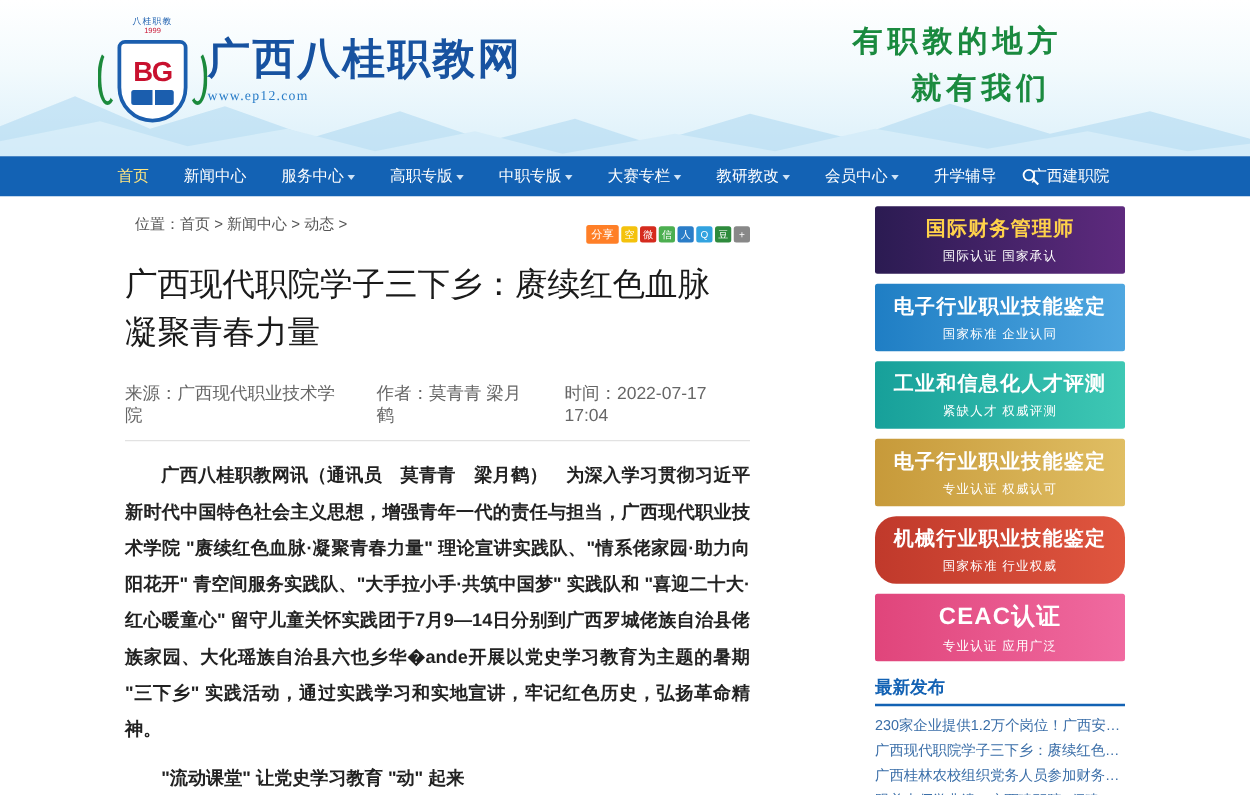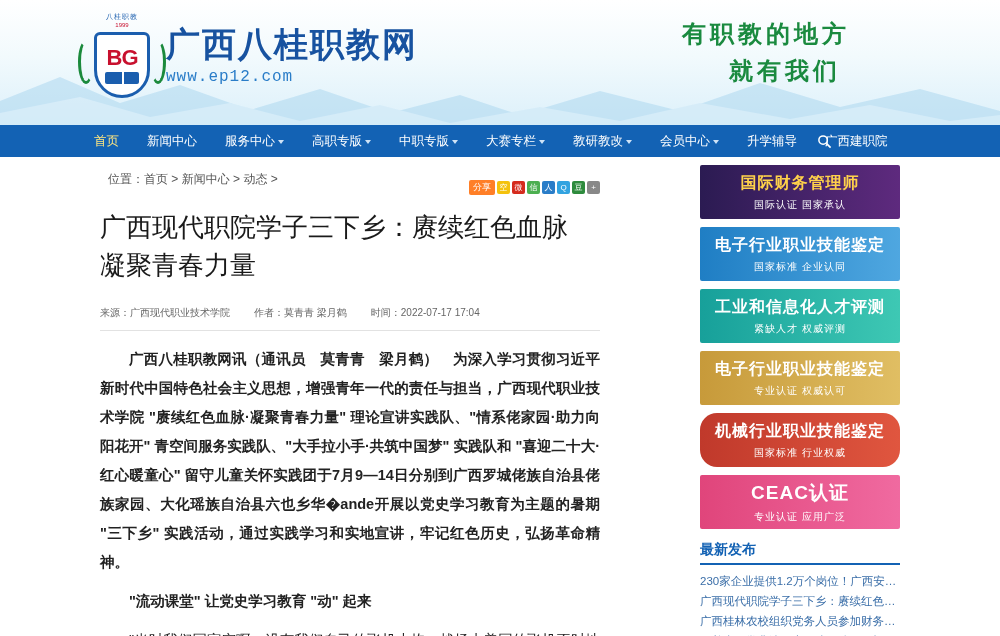--- a/index.html
+++ b/index.html
@@ -49,22 +49,22 @@
     position: absolute; top: 26px; width: 16px; height: 44px;
     border: 3px solid #1b8a3c; border-radius: 50%;
   }
   .leaf-l { left: -10px; border-right-color: transparent; border-top-color: transparent; }
   .leaf-r { right: -10px; border-left-color: transparent; border-top-color: transparent; }
   .sitename {
     font-size: 34px; font-weight: bold; color: #1752a0;
     letter-spacing: 2px; line-height: 1.1;
   }
   .siteurl {
-    font-size: 16px; color: #2a7dc8; letter-spacing: 1px; margin-top: 4px;
-    font-family: Liberation Mono, monospace;
+    font-size: 11px; color: #2a7dc8; letter-spacing: 1px; margin-top: 4px;
+    font-family: Liberation Serif, serif;
   }
   .slogan {
     position: absolute; right: 150px; top: 16px;
     color: #1a8a3f; font-size: 24px; font-weight: bold;
     font-family: "Liberation Serif", serif;
     letter-spacing: 4px; line-height: 1.55;
     text-align: center;
   }
   .slogan .l2 { margin-left: 38px; }
 
@@ -117,21 +117,21 @@
     width: 13px; height: 13px; border-radius: 2px; display: inline-block;
     font-size: 8px; color: #fff; text-align: center; line-height: 13px;
   }
 
   .art-title {
     font-size: 26px; line-height: 1.45; color: #1a1a1a;
     font-weight: normal; margin: 14px 0 0 0;
     font-family: "Liberation Sans", sans-serif;
   }
   .art-meta {
-    font-size: 10px; color: #666; margin-top: 22px;
+    font-size: 14px; color: #666; margin-top: 22px;
     padding-bottom: 10px; border-bottom: 1px solid #e2e2e2;
     display: flex; gap: 24px;
   }
   .art-body { font-size: 14.5px; line-height: 2.0; color: #222; margin-top: 14px; }
   .art-body p { margin: 0 0 10px 0; text-align: justify; text-indent: 2em; }
   .art-body p.sub { font-weight: bold; }
   .art-body .lead { font-weight: bold; }
 
   
   .ad {

